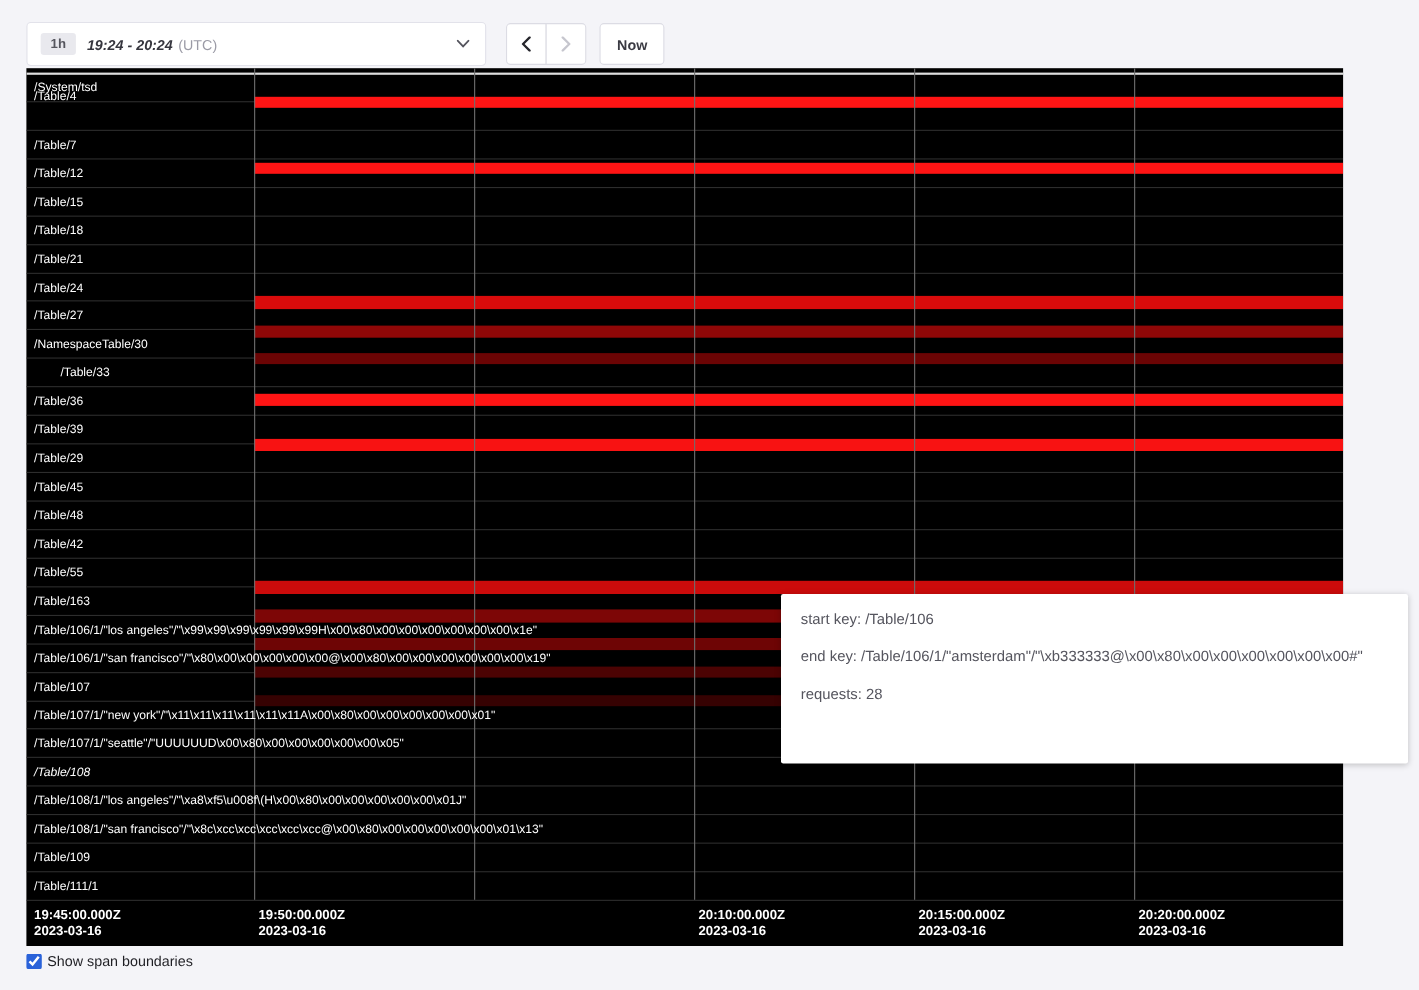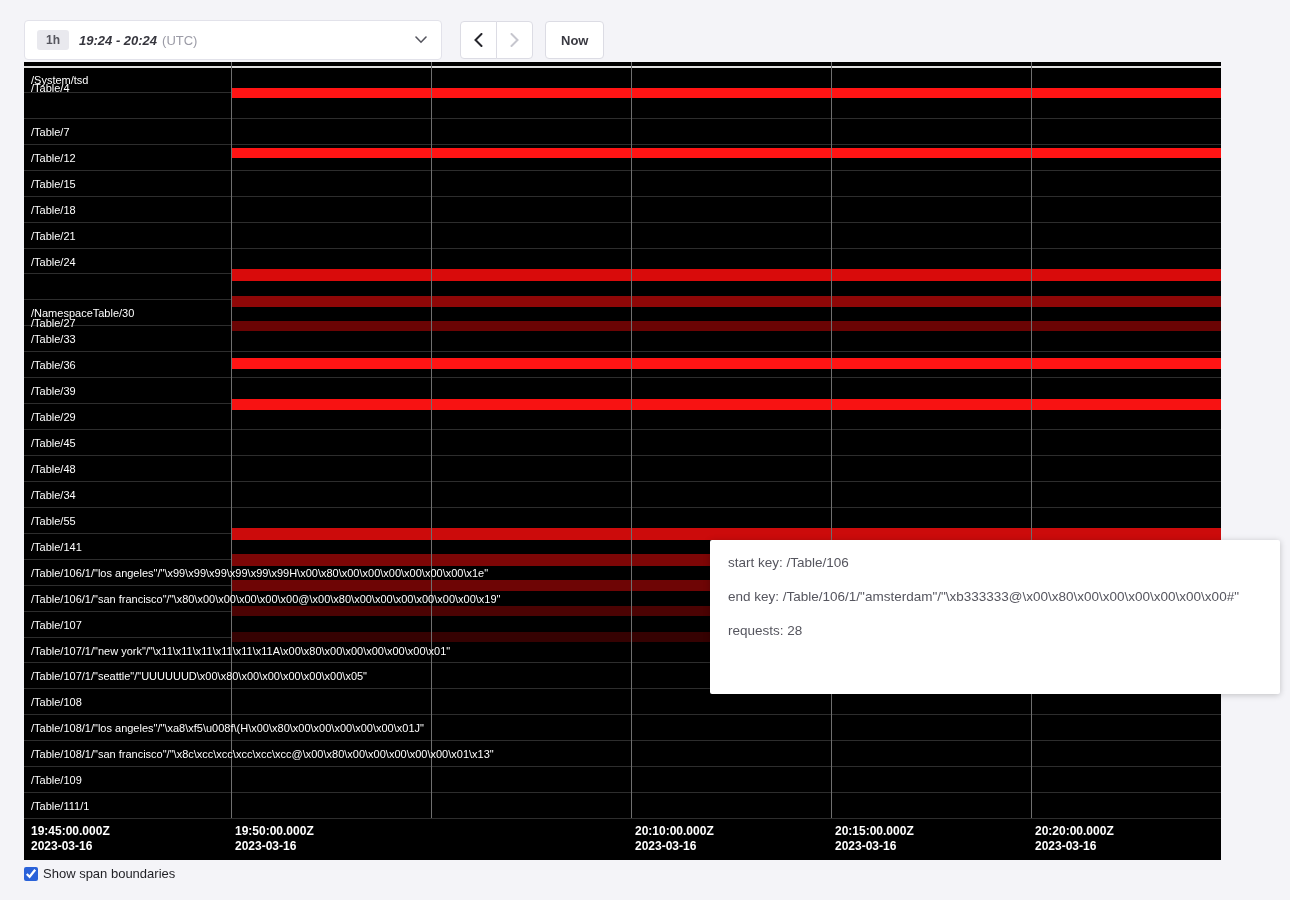--- a/index.html
+++ b/index.html
@@ -158,37 +158,37 @@
       <div class="vline" style="left: 807px;"></div>
       <div class="vline" style="left: 1007px;"></div>
       <div class="rowlabel" style="top: 12px;">/System/tsd</div>
       <div class="rowlabel" style="top: 20px;">/Table/4</div>
       <div class="rowlabel" style="top: 63.9px;">/Table/7</div>
       <div class="rowlabel" style="top: 89.8px;">/Table/12</div>
       <div class="rowlabel" style="top: 115.7px;">/Table/15</div>
       <div class="rowlabel" style="top: 141.7px;">/Table/18</div>
       <div class="rowlabel" style="top: 167.6px;">/Table/21</div>
       <div class="rowlabel" style="top: 193.5px;">/Table/24</div>
-      <div class="rowlabel" style="top: 219.4px; margin-top: 36px;">/Table/27</div>
+      <div class="rowlabel" style="top: 219.4px;">/Table/27</div>
       <div class="rowlabel" style="top: 245.4px;">/NamespaceTable/30</div>
-      <div class="rowlabel" style="top: 271.3px;">/Table/33</div>
+      <div class="rowlabel" style="top: 271.3px; margin-left: 24px;">/Table/33</div>
       <div class="rowlabel" style="top: 297.2px;">/Table/36</div>
       <div class="rowlabel" style="top: 323.2px;">/Table/39</div>
       <div class="rowlabel" style="top: 349.1px;">/Table/29</div>
       <div class="rowlabel" style="top: 375px;">/Table/45</div>
       <div class="rowlabel" style="top: 400.9px;">/Table/48</div>
-      <div class="rowlabel" style="top: 426.9px;">/Table/34</div>
+      <div class="rowlabel" style="top: 426.9px;">/Table/42</div>
       <div class="rowlabel" style="top: 452.8px;">/Table/55</div>
-      <div class="rowlabel" style="top: 478.7px;">/Table/141</div>
+      <div class="rowlabel" style="top: 478.7px;">/Table/163</div>
       <div class="rowlabel" style="top: 504.7px;">/Table/106/1/"los angeles"/"\x99\x99\x99\x99\x99\x99H\x00\x80\x00\x00\x00\x00\x00\x00\x1e"</div>
       <div class="rowlabel" style="top: 530.6px;">/Table/106/1/"san francisco"/"\x80\x00\x00\x00\x00\x00@\x00\x80\x00\x00\x00\x00\x00\x00\x19"</div>
       <div class="rowlabel" style="top: 556.5px;">/Table/107</div>
       <div class="rowlabel" style="top: 582.5px;">/Table/107/1/"new york"/"\x11\x11\x11\x11\x11\x11A\x00\x80\x00\x00\x00\x00\x00\x01"</div>
       <div class="rowlabel" style="top: 608.4px;">/Table/107/1/"seattle"/"UUUUUUD\x00\x80\x00\x00\x00\x00\x00\x05"</div>
-      <div class="rowlabel" style="top: 634.3px;">/Table/108</div>
+      <div class="rowlabel" style="top: 634.3px; font-style: italic;">/Table/108</div>
       <div class="rowlabel" style="top: 660.3px;">/Table/108/1/"los angeles"/"\xa8\xf5\u008f\(H\x00\x80\x00\x00\x00\x00\x00\x01J"</div>
       <div class="rowlabel" style="top: 686.2px;">/Table/108/1/"san francisco"/"\x8c\xcc\xcc\xcc\xcc\xcc@\x00\x80\x00\x00\x00\x00\x00\x01\x13"</div>
       <div class="rowlabel" style="top: 712.1px;">/Table/109</div>
       <div class="rowlabel" style="top: 738px;">/Table/111/1</div>
       <div class="tick" style="left: 7px; top: 762px;">
         <div>19:45:00.000Z</div>
         <div>2023-03-16</div>
       </div>
       <div class="tick" style="left: 211px; top: 762px;">
         <div>19:50:00.000Z</div>

